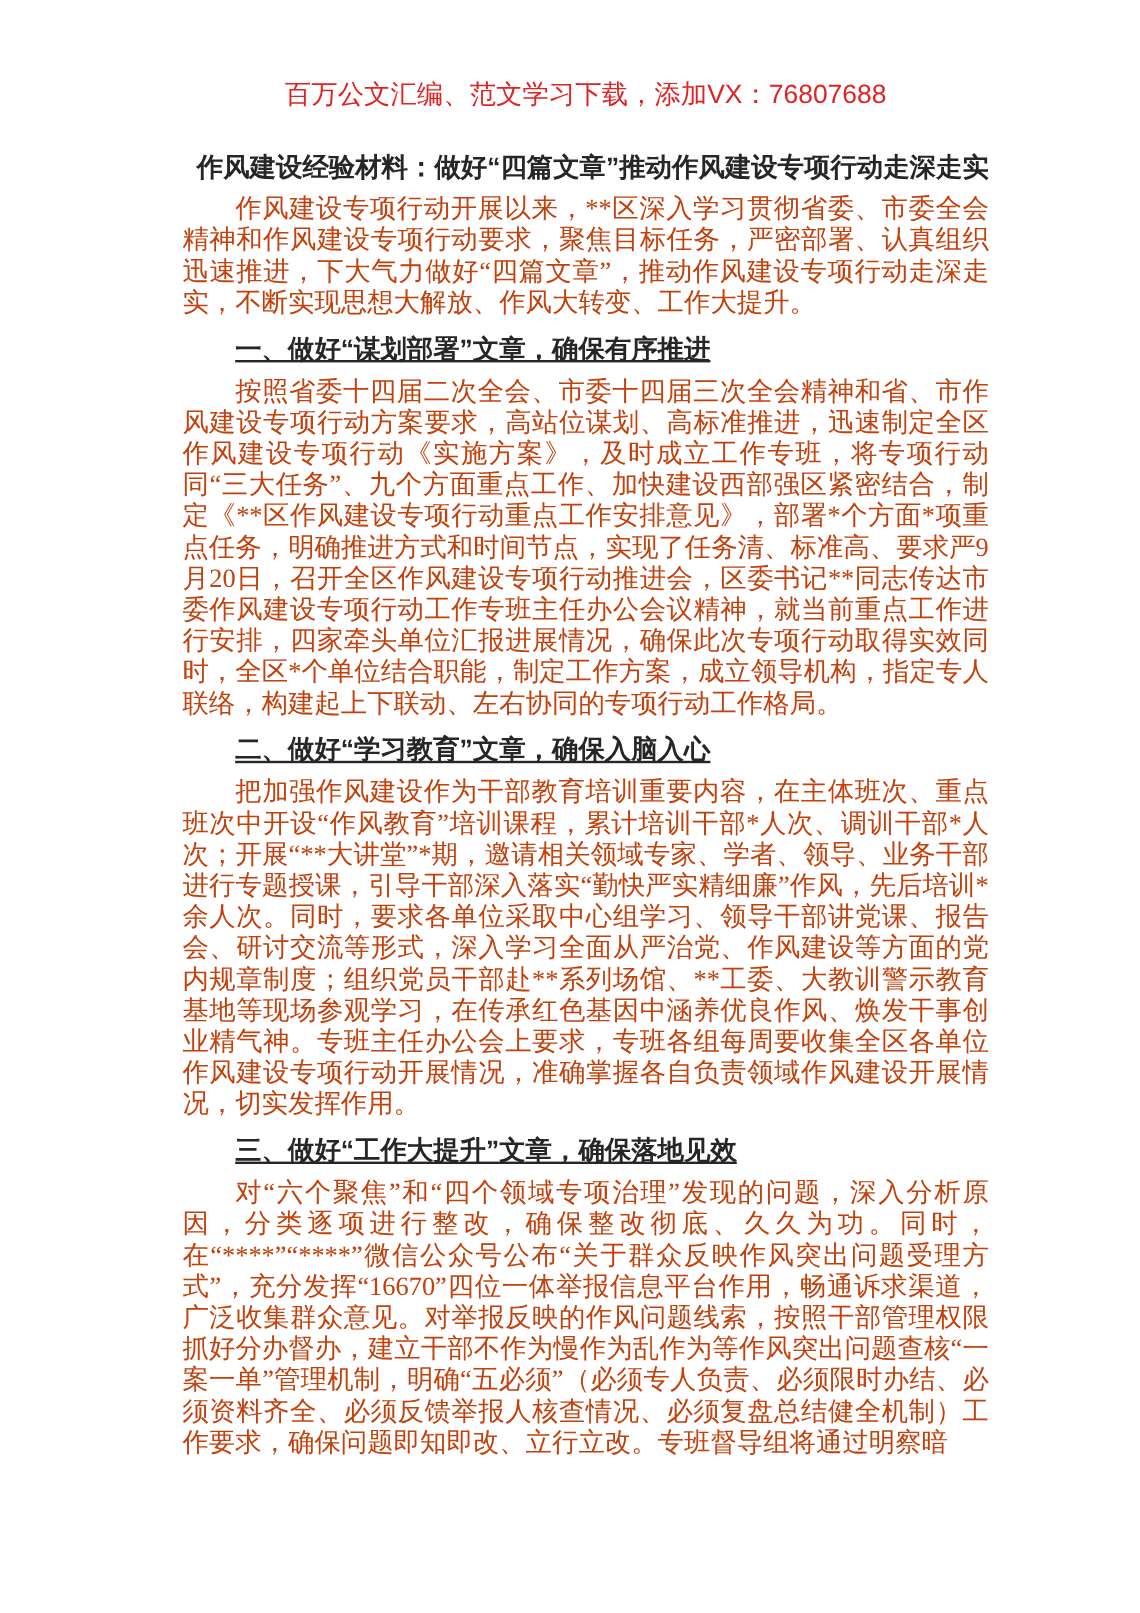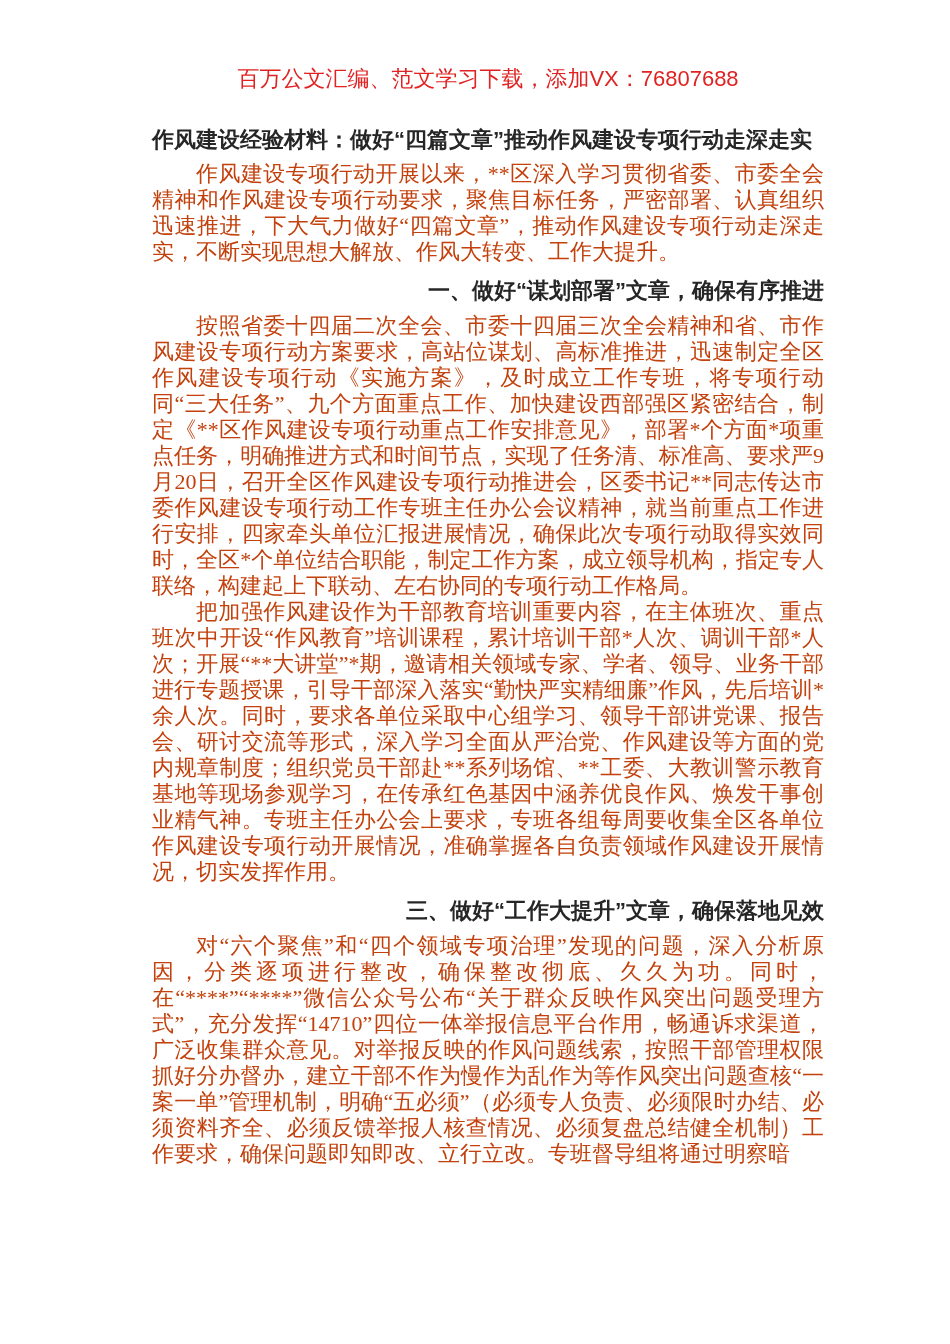--- a/index.html
+++ b/index.html
@@ -24,58 +24,60 @@
     line-height: 30px;
     text-align: center;
     color: #e02222;
     margin: 0 0 30px 0;
   }
   .doc-title {
     font-family: "Liberation Sans", sans-serif;
     font-size: 22px;
     font-weight: 700;
     line-height: 31px;
-    text-align: left;
+    text-align: right;
     color: #262626;
     margin: 0 0 6px 0;
   }
   .para {
     font-size: 22px;
     line-height: 26px;
     text-align: justify;
     text-indent: 2em;
     color: #c2410c;
     margin: 0;
   }
   .heading {
     font-family: "Liberation Sans", sans-serif;
     font-size: 22px;
     font-weight: 700;
     line-height: 27px;
     text-indent: 2em;
-    text-align: right;
+    text-align: left;
     color: #262626;
     margin: 12px 0 9px 0;
+    text-decoration: underline;
   }
 </style>
 </head>
 <body>
 
 <div class="page">
 
   <div class="promo">百万公文汇编、范文学习下载，添加VX：76807688</div>
 
   <h1 class="doc-title">作风建设经验材料：做好“四篇文章”推动作风建设专项行动走深走实</h1>
 
   <p class="para">作风建设专项行动开展以来，**区深入学习贯彻省委、市委全会精神和作风建设专项行动要求，聚焦目标任务，严密部署、认真组织迅速推进，下大气力做好“四篇文章”，推动作风建设专项行动走深走实，不断实现思想大解放、作风大转变、工作大提升。</p>
 
   <h2 class="heading">一、做好“谋划部署”文章，确保有序推进</h2>
 
   <p class="para">按照省委十四届二次全会、市委十四届三次全会精神和省、市作风建设专项行动方案要求，高站位谋划、高标准推进，迅速制定全区作风建设专项行动《实施方案》，及时成立工作专班，将专项行动同“三大任务”、九个方面重点工作、加快建设西部强区紧密结合，制定《**区作风建设专项行动重点工作安排意见》，部署*个方面*项重点任务，明确推进方式和时间节点，实现了任务清、标准高、要求严9月20日，召开全区作风建设专项行动推进会，区委书记**同志传达市委作风建设专项行动工作专班主任办公会议精神，就当前重点工作进行安排，四家牵头单位汇报进展情况，确保此次专项行动取得实效同时，全区*个单位结合职能，制定工作方案，成立领导机构，指定专人联络，构建起上下联动、左右协同的专项行动工作格局。</p>
 
+  <h2 class="heading">二、做好“学习教育”文章，确保入脑入心</h2>
 
   <p class="para">把加强作风建设作为干部教育培训重要内容，在主体班次、重点班次中开设“作风教育”培训课程，累计培训干部*人次、调训干部*人次；开展“**大讲堂”*期，邀请相关领域专家、学者、领导、业务干部进行专题授课，引导干部深入落实“勤快严实精细廉”作风，先后培训*余人次。同时，要求各单位采取中心组学习、领导干部讲党课、报告会、研讨交流等形式，深入学习全面从严治党、作风建设等方面的党内规章制度；组织党员干部赴**系列场馆、**工委、大教训警示教育基地等现场参观学习，在传承红色基因中涵养优良作风、焕发干事创业精气神。专班主任办公会上要求，专班各组每周要收集全区各单位作风建设专项行动开展情况，准确掌握各自负责领域作风建设开展情况，切实发挥作用。</p>
 
   <h2 class="heading">三、做好“工作大提升”文章，确保落地见效</h2>
 
-  <p class="para">对“六个聚焦”和“四个领域专项治理”发现的问题，深入分析原因，分类逐项进行整改，确保整改彻底、久久为功。同时，在“****”“****”微信公众号公布“关于群众反映作风突出问题受理方式”，充分发挥“14710”四位一体举报信息平台作用，畅通诉求渠道，广泛收集群众意见。对举报反映的作风问题线索，按照干部管理权限抓好分办督办，建立干部不作为慢作为乱作为等作风突出问题查核“一案一单”管理机制，明确“五必须”（必须专人负责、必须限时办结、必须资料齐全、必须反馈举报人核查情况、必须复盘总结健全机制）工作要求，确保问题即知即改、立行立改。专班督导组将通过明察暗</p>
+  <p class="para">对“六个聚焦”和“四个领域专项治理”发现的问题，深入分析原因，分类逐项进行整改，确保整改彻底、久久为功。同时，在“****”“****”微信公众号公布“关于群众反映作风突出问题受理方式”，充分发挥“16670”四位一体举报信息平台作用，畅通诉求渠道，广泛收集群众意见。对举报反映的作风问题线索，按照干部管理权限抓好分办督办，建立干部不作为慢作为乱作为等作风突出问题查核“一案一单”管理机制，明确“五必须”（必须专人负责、必须限时办结、必须资料齐全、必须反馈举报人核查情况、必须复盘总结健全机制）工作要求，确保问题即知即改、立行立改。专班督导组将通过明察暗</p>
 
 </div>
 
 </body></html>

